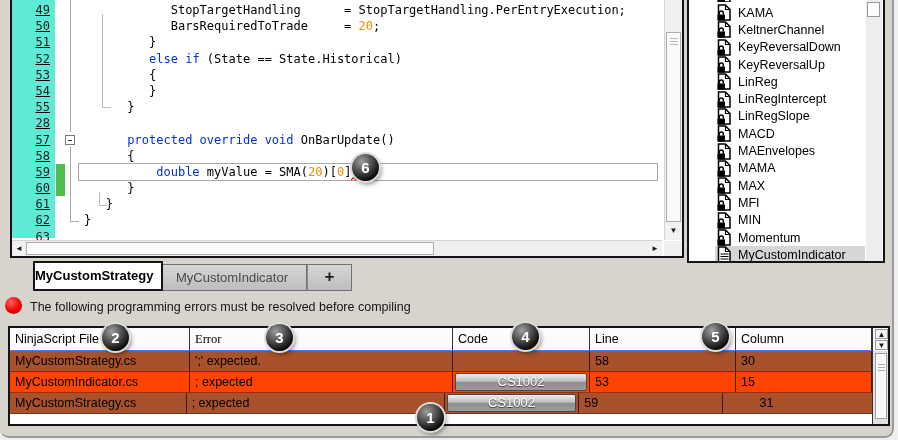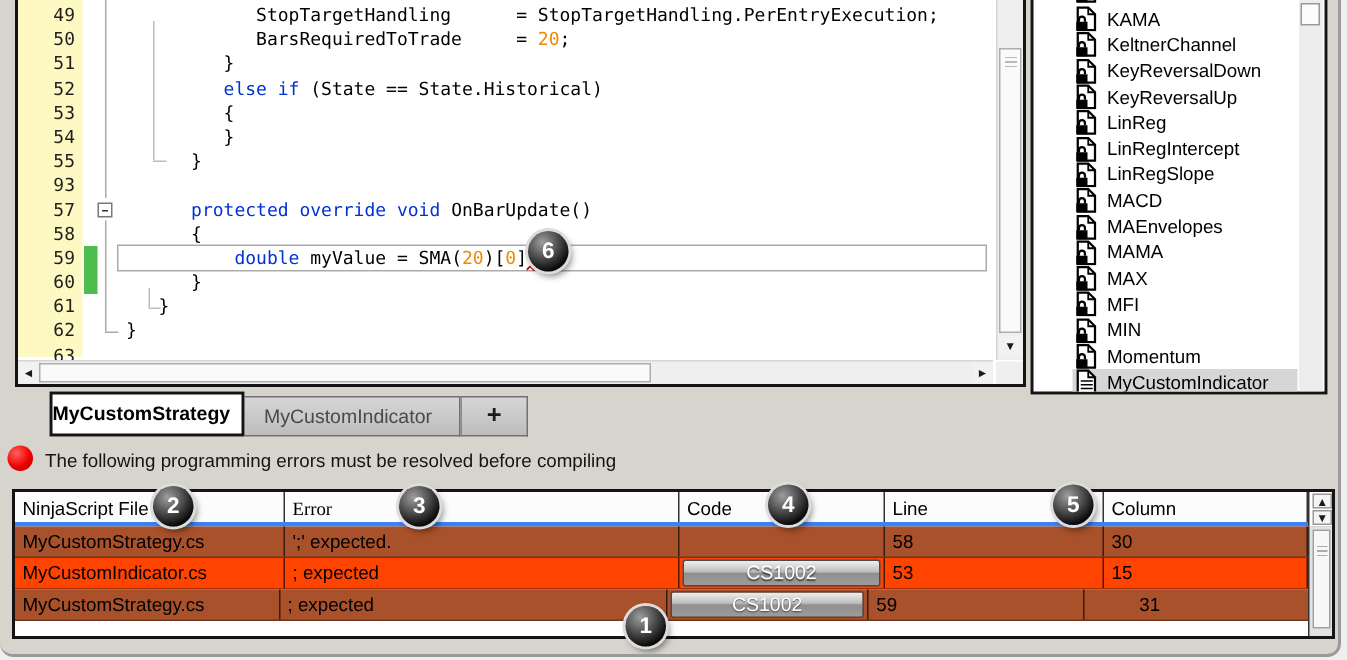--- a/index.html
+++ b/index.html
@@ -2,21 +2,21 @@
 <html><head>
 <meta charset="utf-8">
 <style>
   html,body{margin:0;padding:0;width:898px;height:440px;overflow:hidden;background:#EFEFEF;
     font-family:"Liberation Sans",sans-serif;}
   *{box-sizing:border-box;}
   .window{position:absolute;left:0;top:0;width:894px;height:438px;background:#D7D4CD;
     border-right:2px solid #9A9A9A;border-bottom:2px solid #9A9A9A;border-radius:0 0 9px 9px;overflow:hidden;}
   
   .editor-bg{position:absolute;left:10px;top:-2px;width:674px;height:260px;background:#FFF;border:2px solid #141414;}
-  .gutter{position:absolute;left:12px;top:0;width:43px;height:238px;background:#fef9c3;}
+  .gutter{position:absolute;left:12px;top:0;width:43px;height:238px;background:#5eead4;text-decoration:underline;}
   .gnum{height:16.2px;font:12px/16.2px "DejaVu Sans Mono",monospace;color:#1E1E1E;text-align:right;padding-right:5px;}
   #greenbars{position:absolute;left:56px;top:2px;width:9px;height:238px;}
   .gbar{position:absolute;left:0;width:9px;height:16px;background:#4FBD4E;}
   .fold-vline{position:absolute;width:1px;background:#A9A9A9;z-index:2;}
   .fold-hline{position:absolute;height:1px;background:#A9A9A9;z-index:2;}
   #fold-box{position:absolute;left:65px;top:135px;width:10px;height:10px;background:#FFF;border:1px solid #787878;z-index:3;}
   #fold-box::after{content:"";position:absolute;left:2px;top:4px;width:4px;height:1px;background:#333;}
   #hlbox{position:absolute;left:78px;top:163px;width:580px;height:18px;background:#FFF;border:1px solid #ABABAB;z-index:1;}
   #code{position:absolute;left:84px;top:2px;width:572px;height:244px;overflow:hidden;z-index:2;}
   .cline{height:16.2px;font:12px/16.2px "DejaVu Sans Mono",monospace;white-space:pre;color:#000;}
@@ -54,21 +54,21 @@
     border:1px solid #707070;border-left:none;font:13px/25px "Liberation Sans",sans-serif;color:#4A4A4A;padding-left:13px;}
   .plus-tab{position:absolute;left:307px;top:264px;width:45px;height:27px;background:linear-gradient(#D6D6D6,#BDBDBD);
     border:1px solid #707070;border-left:1px solid #8A8A8A;font:bold 17px/24px "Liberation Sans",sans-serif;
     color:#1A1A1A;text-align:center;}
   
   .red-dot{position:absolute;left:5px;top:297px;width:17px;height:17px;border-radius:50%;
     background:radial-gradient(circle at 35% 30%,#FF6060,#F00000 55%,#B40000);}
   .banner-text{position:absolute;left:30px;top:300px;font-size:12.5px;color:#141414;}
   
   .etable{position:absolute;left:8px;top:326px;width:882px;height:100px;background:#FFF;border:2px solid #141414;}
-  .thead{display:flex;height:23px;background:#FCFCFC;border-bottom:3px solid #3b82f6;}
+  .thead{display:flex;height:23px;background:#FCFCFC;border-bottom:1px solid #3b82f6;}
   .th{border-right:1px solid #333;font-size:12.5px;line-height:22px;padding-left:5px;color:#000;white-space:nowrap;overflow:hidden;}
   .trow{display:flex;height:21px;border-bottom:1px solid rgba(0,0,0,0.35);}
   .trow.dark{background:#A9512B;}
   .trow.bright{background:#FF4300;}
   .td{border-right:1px solid rgba(25,10,5,0.75);font-size:12.5px;line-height:20px;padding-left:5px;color:#000;
     white-space:nowrap;overflow:hidden;}
   .code-td{padding:1px 2px;}
   .cs-btn{width:100%;height:18px;background:linear-gradient(180deg,#EFEFEF 0%,#BDBDBD 45%,#8F8F8F 52%,#9C9C9C 100%);
     border:1px solid #4A4A4A;border-radius:2px;color:#FFF;font:13px/16px "Liberation Sans",sans-serif;
     text-align:center;text-shadow:0 1px 1px rgba(0,0,0,0.6);}
@@ -100,21 +100,21 @@
   <div class="editor-bg"></div>
   <div class="gutter" id="gutter">
       <div style="height: 2px;"></div>
       <div class="gnum">49</div>
       <div class="gnum">50</div>
       <div class="gnum">51</div>
       <div class="gnum">52</div>
       <div class="gnum">53</div>
       <div class="gnum">54</div>
       <div class="gnum">55</div>
-      <div class="gnum">93</div>
+      <div class="gnum">28</div>
       <div class="gnum">57</div>
       <div class="gnum">58</div>
       <div class="gnum">59</div>
       <div class="gnum">60</div>
       <div class="gnum">61</div>
       <div class="gnum">62</div>
       <div class="gnum">63</div>
     </div>
   <div class="fold-vline" style="left:70px;top:0;height:132px;"></div>
   <div id="fold-box"></div>

